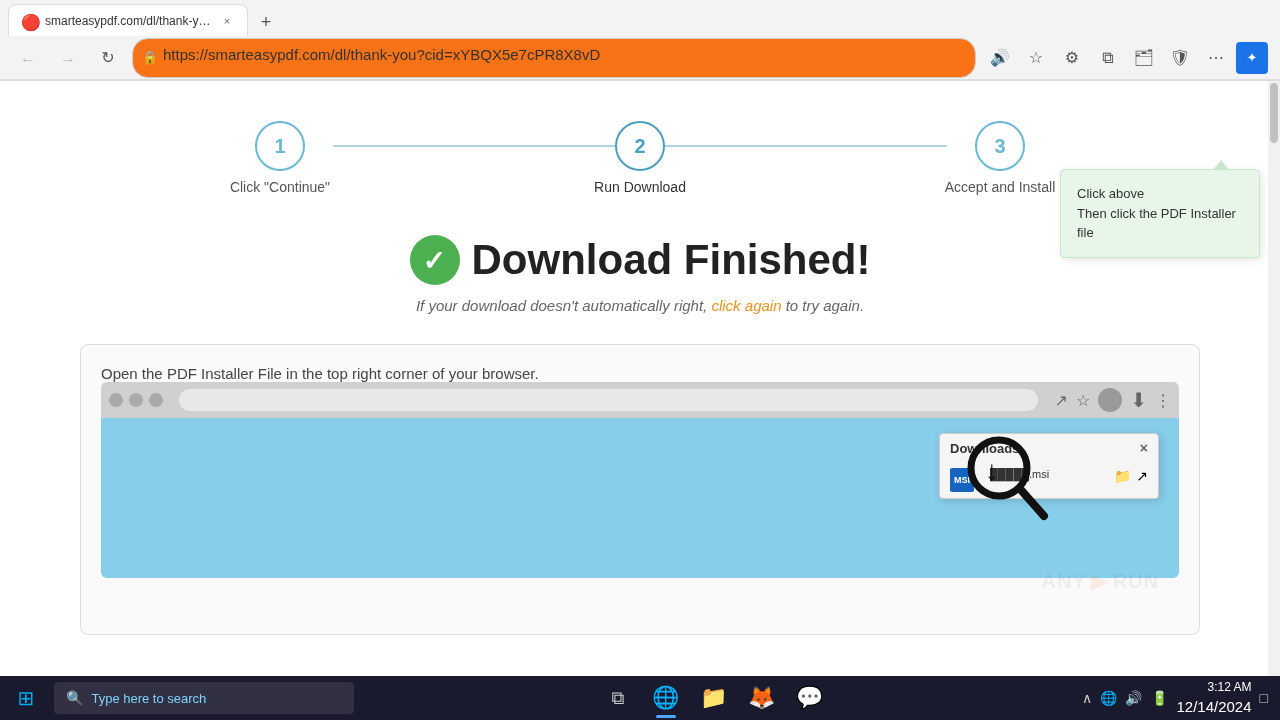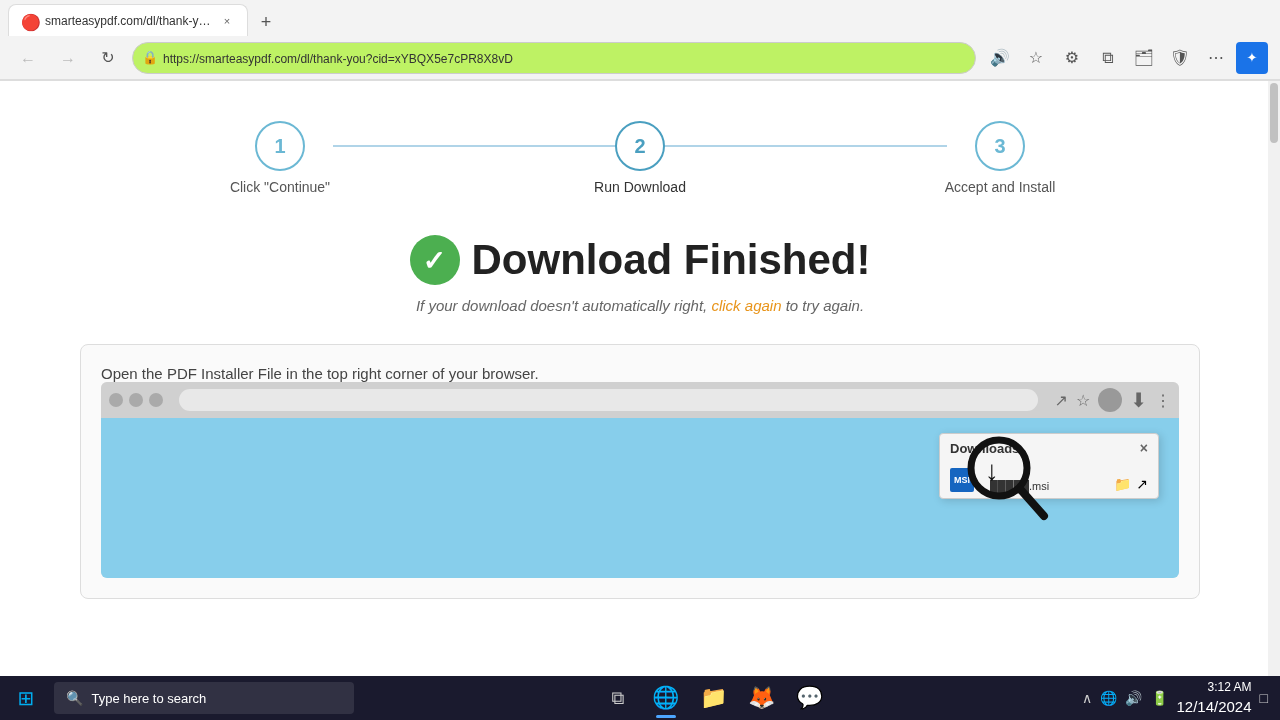--- a/index.html
+++ b/index.html
@@ -11,21 +11,21 @@
     .tab { display: flex; align-items: center; gap: 8px; background: #fff; border: 1px solid #ddd; border-bottom: none; border-radius: 8px 8px 0 0; padding: 6px 12px; min-width: 200px; max-width: 240px; height: 32px; position: relative; }
     .tab-favicon { width: 16px; height: 16px; flex-shrink: 0; }
     .tab-title { font-size: 12px; color: #333; overflow: hidden; text-overflow: ellipsis; white-space: nowrap; flex: 1; }
     .tab-close { width: 16px; height: 16px; display: flex; align-items: center; justify-content: center; border-radius: 50%; cursor: pointer; font-size: 11px; color: #666; }
     .tab-new { width: 28px; height: 28px; display: flex; align-items: center; justify-content: center; border-radius: 50%; cursor: pointer; font-size: 18px; color: #555; margin-left: 4px; }
     .address-bar { display: flex; align-items: center; height: 44px; padding: 0 12px; gap: 8px; background: #f3f3f3; border-bottom: 1px solid #ddd; }
     .nav-btn { width: 32px; height: 32px; display: flex; align-items: center; justify-content: center; border-radius: 50%; cursor: pointer; color: #555; font-size: 16px; border: none; background: transparent; }
     .nav-btn.disabled { color: #bbb; cursor: default; }
     .address-wrapper { flex: 1; position: relative; display: flex; align-items: center; }
     .address-wrapper .lock-icon { position: absolute; left: 10px; color: #555; font-size: 13px; z-index: 1; }
-    .address-text { flex: 1; height: 32px; border: 1px solid #ccc; border-radius: 16px; padding: 0 12px 0 30px; font-size: 12px; background: #bef264; color: #333; line-height: 32px; overflow: hidden; text-overflow: ellipsis; white-space: nowrap; }
+    .address-text { flex: 1; height: 40px; border: 1px solid #ccc; border-radius: 16px; padding: 0 12px 0 30px; font-size: 15px; background: #f97316; color: #333; line-height: 32px; overflow: hidden; text-overflow: ellipsis; white-space: nowrap; }
     .toolbar-icons { display: flex; align-items: center; gap: 4px; }
     .toolbar-icon { width: 32px; height: 32px; display: flex; align-items: center; justify-content: center; border-radius: 50%; cursor: pointer; color: #555; font-size: 16px; }
 
     
     .page-content { flex: 1; overflow-y: auto; background: #fff; position: relative; }
     .page-inner { max-width: 1280px; padding: 20px 0 0; position: relative; }
 
     
     .steps-container { display: flex; align-items: center; justify-content: center; padding: 20px 100px 10px; position: relative; }
     .step { display: flex; flex-direction: column; align-items: center; gap: 8px; z-index: 1; flex: 1; }
@@ -47,36 +47,36 @@
     .footer-sep { margin: 0 10px; color: #999; }
 
     
     .instruction-box { margin: 10px 80px 0; border: 1px solid #ddd; border-radius: 8px; padding: 20px; background: #fafafa; }
     .instruction-text { font-size: 15px; color: #444; }
     .browser-mockup { border-radius: 6px; overflow: hidden; background: #e8e8e8; position: relative; }
     .browser-mock-toolbar { background: #e0e0e0; height: 36px; display: flex; align-items: center; padding: 0 8px; gap: 4px; }
     .downloads-popup { position: absolute; right: 20px; top: 10px; background: #f5f5f5; border: 1px solid #ccc; border-radius: 4px; width: 220px; box-shadow: 2px 2px 8px rgba(0,0,0,0.15); }
     .downloads-header { display: flex; align-items: center; justify-content: space-between; padding: 6px 10px; font-size: 13px; color: #333; font-weight: 600; }
     .downloads-close { cursor: pointer; font-size: 14px; color: #666; }
-    .downloads-item { display: flex; align-items: flex-end; gap: 16px; padding: 6px 10px; }
+    .downloads-item { display: flex; align-items: flex-start; gap: 16px; padding: 6px 10px; }
     .downloads-file-icon { width: 24px; height: 24px; background: #1565c0; border-radius: 2px; display: flex; align-items: center; justify-content: center; }
     .downloads-filename { font-size: 11px; color: #333; flex: 1; }
     .downloads-actions { display: flex; gap: 4px; }
 
     
     .tooltip-box { position: absolute; top: 88px; right: 20px; background: #e8f5e9; border: 1px solid #c8e6c9; border-radius: 4px; padding: 14px 16px; width: 200px; box-shadow: 2px 2px 8px rgba(0,0,0,0.1); z-index: 10; }
     .tooltip-box::before { content: ''; position: absolute; top: -10px; right: 30px; border-left: 8px solid transparent; border-right: 8px solid transparent; border-bottom: 10px solid #c8e6c9; }
     .tooltip-text { font-size: 13px; color: #333; line-height: 1.5; }
 
     
     .taskbar { height: 44px; background: #1a1a2e; display: flex; align-items: center; flex-shrink: 0; padding: 0 4px; gap: 2px; position: relative; }
     .taskbar-start { width: 44px; height: 44px; display: flex; align-items: center; justify-content: center; cursor: pointer; }
     .taskbar-search { flex: 1; max-width: 300px; height: 32px; background: rgba(255,255,255,0.1); border-radius: 4px; display: flex; align-items: center; padding: 0 12px; margin-left: 4px; cursor: text; }
     .taskbar-search-icon { color: #aaa; margin-right: 8px; font-size: 14px; }
-    .taskbar-search-text { color: #ffffff; font-size: 13px; text-align: center; }
+    .taskbar-search-text { color: #7dd3fc; font-size: 13px; text-align: center; }
     .taskbar-center { flex: 1; display: flex; justify-content: center; align-items: center; gap: 4px; }
     .taskbar-app { width: 44px; height: 44px; display: flex; align-items: center; justify-content: center; cursor: pointer; position: relative; }
     .taskbar-app.active::after { content: ''; position: absolute; bottom: 2px; left: 50%; transform: translateX(-50%); width: 20px; height: 3px; background: #4da6ff; border-radius: 2px; }
     .taskbar-right { display: flex; align-items: center; gap: 8px; padding: 0 8px; }
     .taskbar-time { color: #fff; font-size: 11px; text-align: right; line-height: 1.4; }
     .taskbar-icon { color: #ccc; font-size: 14px; cursor: pointer; }
 
     
     .scroll-track { position: absolute; right: 0; top: 0; bottom: 0; width: 12px; background: #f1f1f1; }
     .scroll-thumb { width: 8px; height: 60px; background: #c1c1c1; border-radius: 4px; margin: 2px auto; }
@@ -142,20 +142,26 @@
       </div>
 
       <div class="step">
         <div class="step-circle">
           <span>3</span>
         </div>
         <span class="step-label">Accept and Install</span>
       </div>
     </div>
 
+    <div class="tooltip-box">
+      <div class="tooltip-text">
+        <span>Click above</span><br>
+        <span>Then click the PDF Installer file</span>
+      </div>
+    </div>
 
     <div class="download-section">
       <div class="download-title">
         <div class="check-icon">✓</div>
         <span>Download Finished!</span>
       </div>
       <div class="download-subtitle">
         <span>If your download doesn't automatically right,</span>
         <a class="click-here-link" href="#">click again</a>
         <span>to try again.</span>
@@ -203,20 +209,27 @@
               <span class="downloads-filename" style="font-size:11px;color:#333;">█████<span>.msi</span></span>
               <div class="downloads-actions">
                 <span style="font-size:14px;cursor:pointer;">📁</span>
                 <span style="font-size:14px;cursor:pointer;">↗</span>
               </div>
             </div>
           </div>
         </div>
       </div>
 
+      <div class="any-run-logo" style="position:relative; margin-top:10px; text-align:right;">
+        <div class="any-run-text" style="justify-content:flex-end; opacity:0.3;">
+          <span>ANY</span>
+          <span style="color:#f60; font-size:22px;">▶</span>
+          <span>RUN</span>
+        </div>
+      </div>
     </div>
   </div>
 
   <div class="scroll-track">
     <div class="scroll-thumb"></div>
   </div>
 </div>
 
 <div class="taskbar">
   <div class="taskbar-start">

